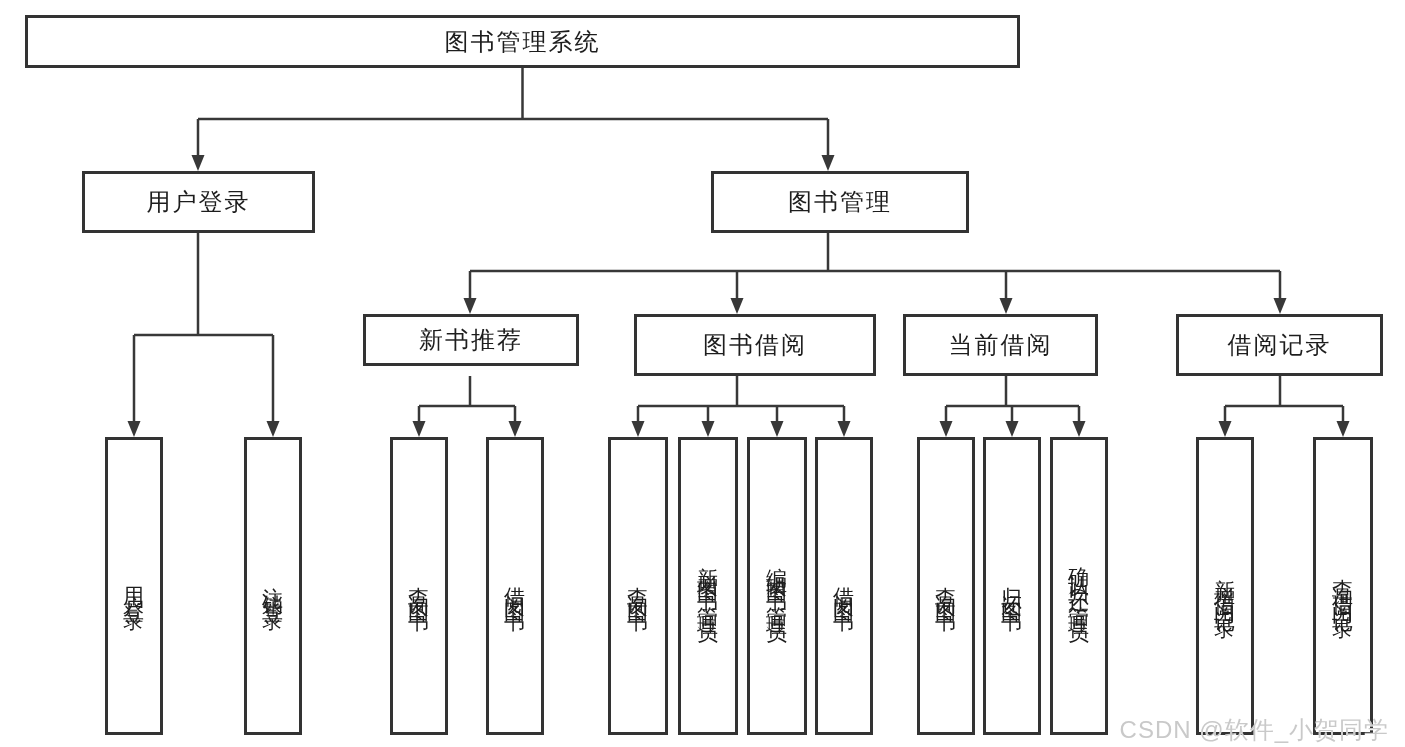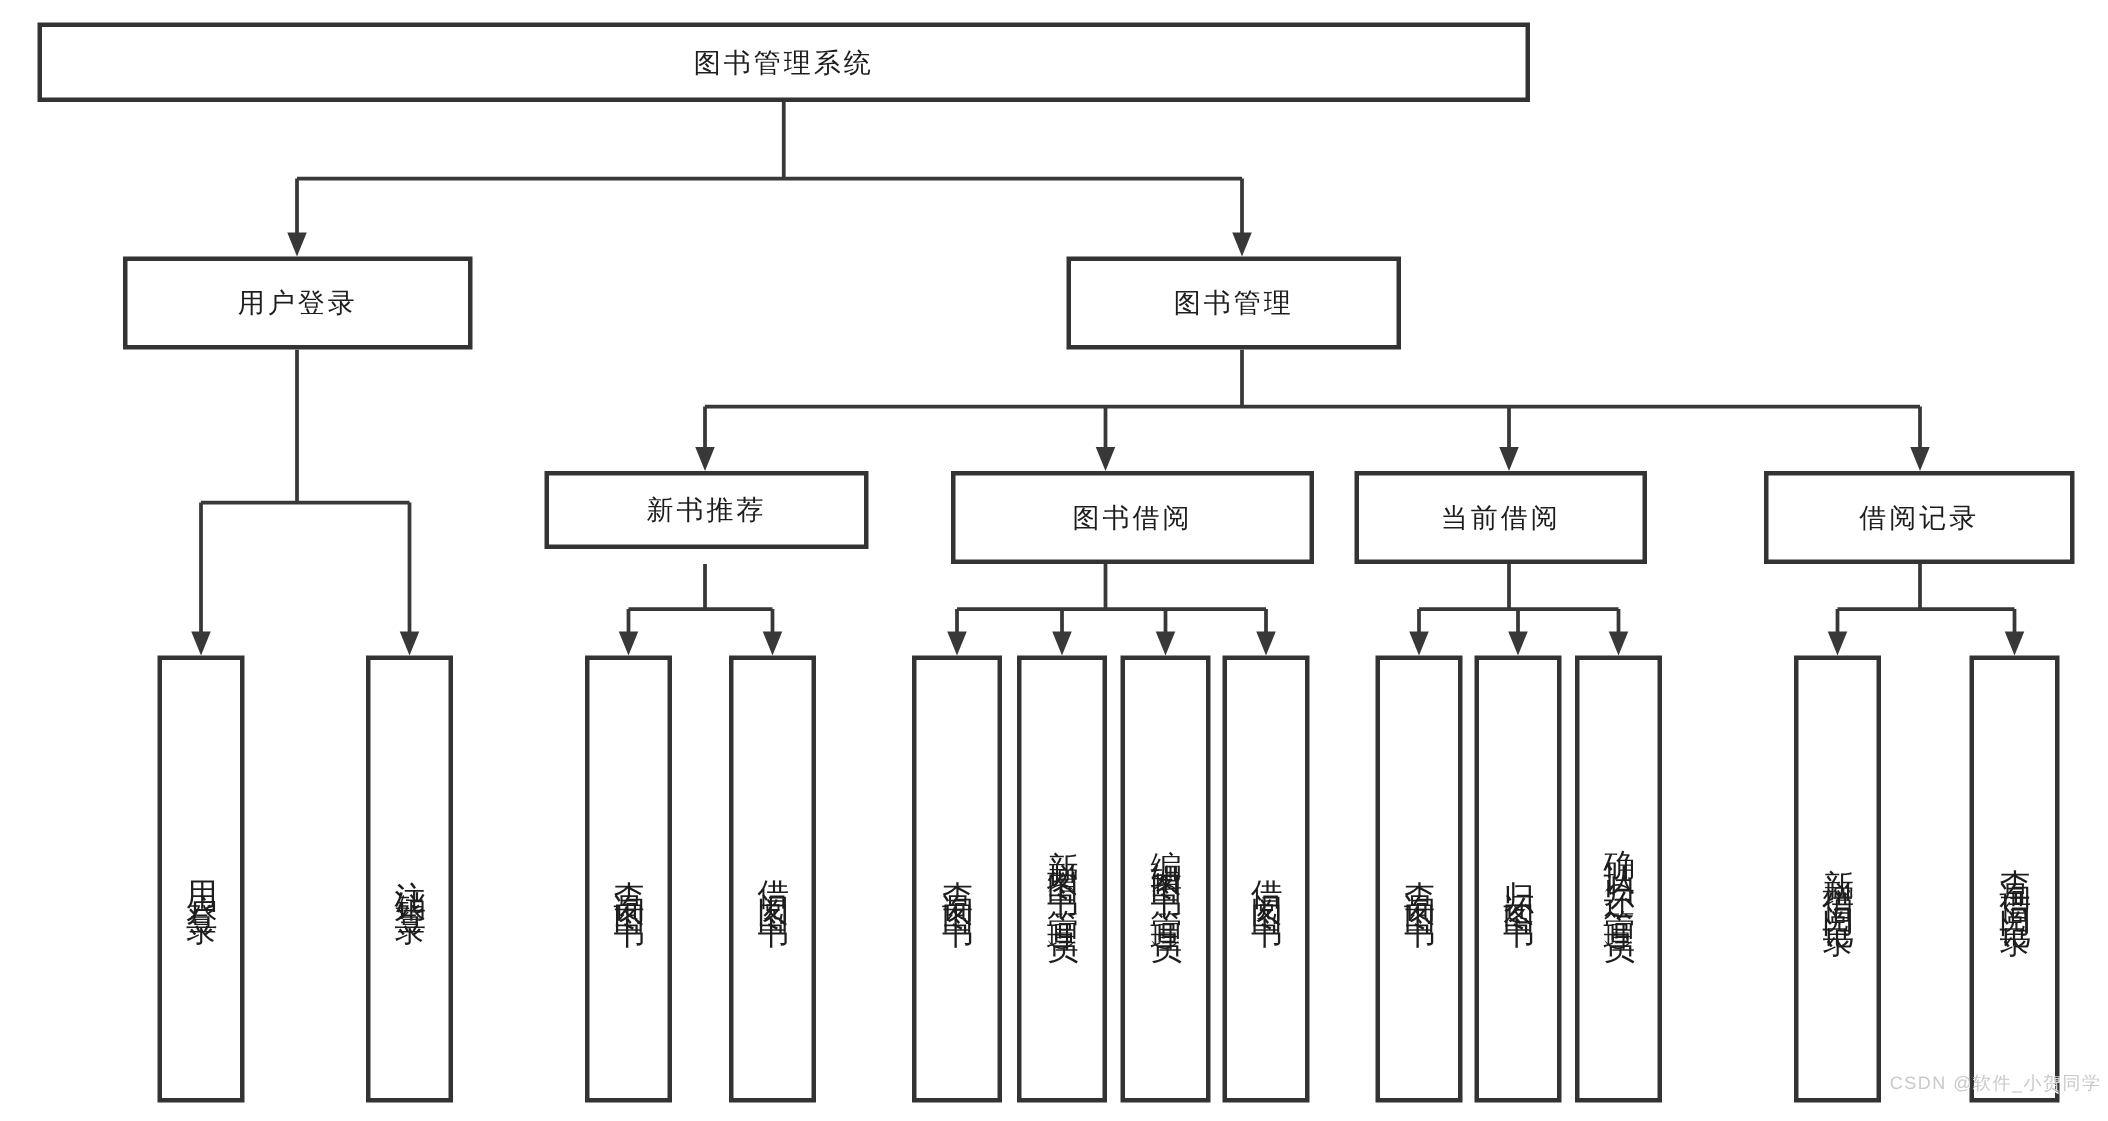--- a/index.html
+++ b/index.html
@@ -26,36 +26,36 @@
     box-sizing: border-box;
     border: 3px solid #333333;
     background: #ffffff;
     display: flex;
     align-items: center;
     justify-content: center;
     color: #1d1d1d;
     z-index: 2;
   }
   .hlabel {
-    font-size: 18px;
+    font-size: 24px;
     letter-spacing: 2px;
     white-space: nowrap;
   }
   .leaf .vlabel {
     writing-mode: vertical-rl;
     text-orientation: mixed;
     font-size: 21px;
     letter-spacing: 8px;
     line-height: 1.1;
   }
   .watermark {
     position: absolute;
-    right: 4px;
+    right: 16px;
     top: 714px;
-    font-size: 12px;
+    font-size: 24px;
     color: #c9c9c9;
     letter-spacing: 1px;
     z-index: 3;
     white-space: nowrap;
     text-shadow: 0 1px 0 #ffffff;
   }
 </style>
 </head>
 <body>
 
@@ -118,21 +118,21 @@
       M1336.5 421 L1349.5 421 L1343 437 Z"></path>
   </svg>
 
   <div class="node" style="left:25px;top:15px;width:995px;height:53px">
     <span class="hlabel">图书管理系统</span>
   </div>
 
   <div class="node" style="left:82px;top:171px;width:233px;height:62px">
     <span class="hlabel">用户登录</span>
   </div>
-  <div class="node" style="left:711px;top:171px;width:223px;height:62px">
+  <div class="node" style="left:711px;top:171px;width:258px;height:62px">
     <span class="hlabel">图书管理</span>
   </div>
 
   <div class="node" style="left:363px;top:314px;width:216px;height:52px">
     <span class="hlabel">新书推荐</span>
   </div>
   <div class="node" style="left:634px;top:314px;width:242px;height:62px">
     <span class="hlabel">图书借阅</span>
   </div>
   <div class="node" style="left:903px;top:314px;width:195px;height:62px">

